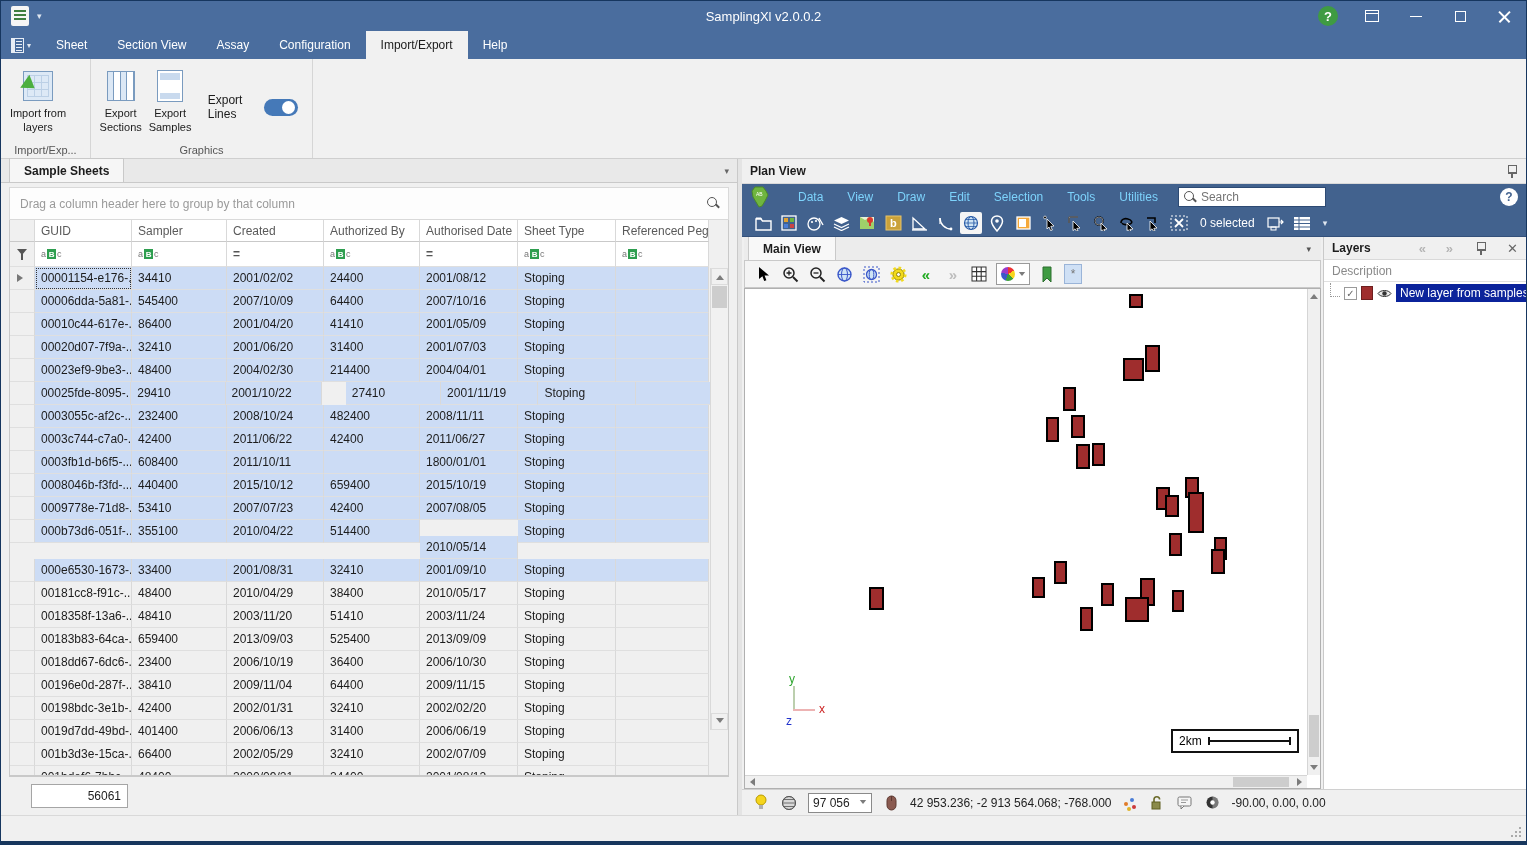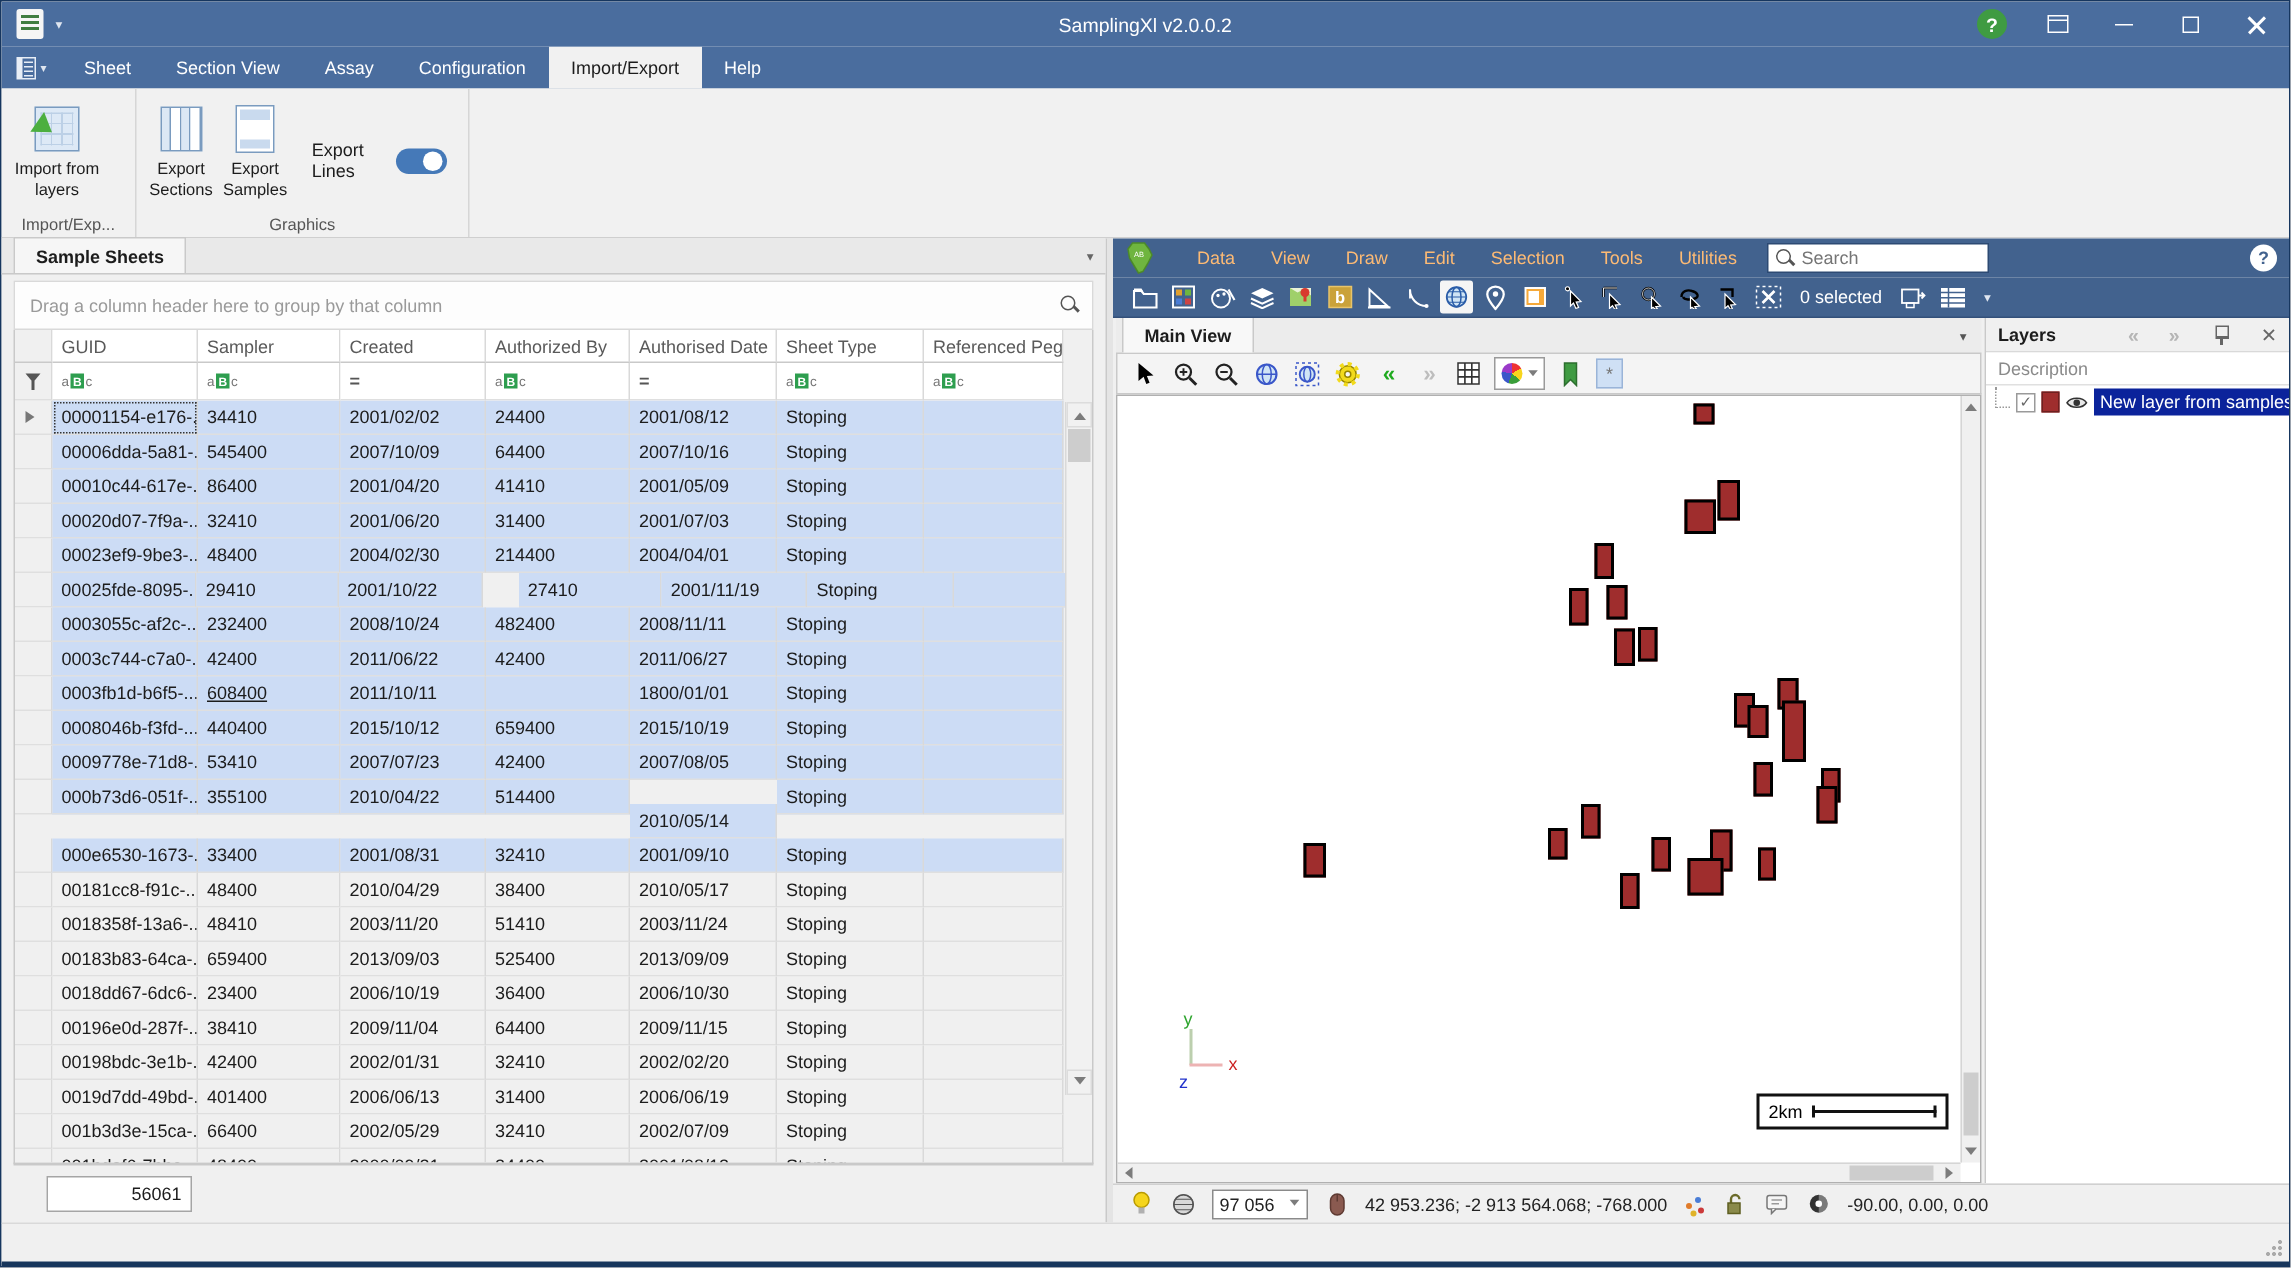--- a/index.html
+++ b/index.html
@@ -98,21 +98,21 @@
   .count-box { width:97px; height:24px; background:#fff; border:1px solid #a5a5a5; margin-left:22px; display:flex; align-items:center; justify-content:flex-end; padding-right:6px; color:#1c1c1c; }
 
   
   .pv-header { height:25px; background:#f0f0f0; display:flex; align-items:center; padding:0 8px; border-bottom:1px solid #d9d9d9; }
   .pv-title { font-weight:bold; color:#1c1c1c; }
   .pin { margin-left:auto; width:12px; height:14px; position:relative; }
   .pin:before { content:""; position:absolute; left:2px; top:1px; width:7px; height:6px; border:1.5px solid #666; border-bottom:2.5px solid #666;}
   .pin:after { content:""; position:absolute; left:5px; top:8px; width:1.5px; height:6px; background:#666; }
   .pv-menubar { height:26px; background:#42628e; display:flex; align-items:center; gap:2px; padding:0 8px; }
   .africa { width:20px; height:22px; margin-right:14px; }
-  .menu-item { color:#fdba74; padding:0 12px; font-size:12px; }
+  .menu-item { color:#7dd3fc; padding:0 12px; font-size:12px; }
   .pv-search { width:148px; height:20px; background:#fff; border:1px solid #2d4a73; display:flex; align-items:center; padding:0 5px; gap:4px; margin-left:6px; }
   .pv-search input { border:none; outline:none; width:110px; font-size:12px; font-family:"Liberation Sans",sans-serif; color:#333; background:transparent; }
   .pv-help { margin-left:auto; width:18px; height:18px; border-radius:50%; background:#fff; color:#42628e; font-weight:bold; display:flex; align-items:center; justify-content:center; }
   .pv-toolbar { height:27px; background:#42628e; display:flex; align-items:center; gap:4px; padding:0 10px; border-bottom:1px solid #33507a; }
   .tbi { width:22px; height:22px; display:flex; align-items:center; justify-content:center; }
   .tbi.active { background:#f5f5f5; border-radius:2px; }
   .tbi svg { display:block; }
   .sel-count { color:#fff; margin:0 6px; white-space:nowrap; }
   .white-caret { color:#dfe6f0; font-size:9px; margin-left:6px; }
 
@@ -394,21 +394,21 @@
               <div class="gcell" style="width: 95px;">42400</div>
               <div class="gcell" style="width: 97px;">2011/06/22</div>
               <div class="gcell" style="width: 96px;">42400</div>
               <div class="gcell" style="width: 98px;">2011/06/27</div>
               <div class="gcell" style="width: 98px;">Stoping</div>
               <div class="gcell" style="width: 93px;"></div>
             </div>
             <div class="grow gdata sel">
               <div class="gcell rowind" style="width: 25px;"></div>
               <div class="gcell" style="width: 97px;">0003fb1d-b6f5-...</div>
-              <div class="gcell" style="width: 95px; text-decoration: underline;">608400</div>
+              <div class="gcell" style="width: 95px;">608400</div>
               <div class="gcell" style="width: 97px;">2011/10/11</div>
               <div class="gcell" style="width: 96px;"></div>
               <div class="gcell" style="width: 98px;">1800/01/01</div>
               <div class="gcell" style="width: 98px;">Stoping</div>
               <div class="gcell" style="width: 93px;"></div>
             </div>
             <div class="grow gdata sel">
               <div class="gcell rowind" style="width: 25px;"></div>
               <div class="gcell" style="width: 97px;">0008046b-f3fd-...</div>
               <div class="gcell" style="width: 95px;">440400</div>
@@ -550,20 +550,24 @@
         </div>
       </div>
       <div class="ss-footer">
         <div class="count-box">56061</div>
       </div>
     </div>
 
     <div class="splitter"></div>
 
     <div class="right-area">
+      <div class="pv-header">
+        <span class="pv-title">Plan View</span>
+        <span class="pin"></span>
+      </div>
 
       <div class="pv-menubar">
         <svg class="africa" viewBox="0 0 20 22">
           <path d="M5 1 L13 1 L16 5 L18 9 L15 15 L12 20 L9 21 L6 16 L3 11 L2 5 Z" fill="#6fb53f" stroke="#4c8a28" stroke-width="1"></path>
           <text x="6" y="10" font-size="5" fill="#fff" font-family="Liberation Sans">AB</text>
         </svg>
         <div id="pv-menu" style="display:flex;">
             <span class="menu-item">Data</span>
             <span class="menu-item">View</span>
             <span class="menu-item">Draw</span>

